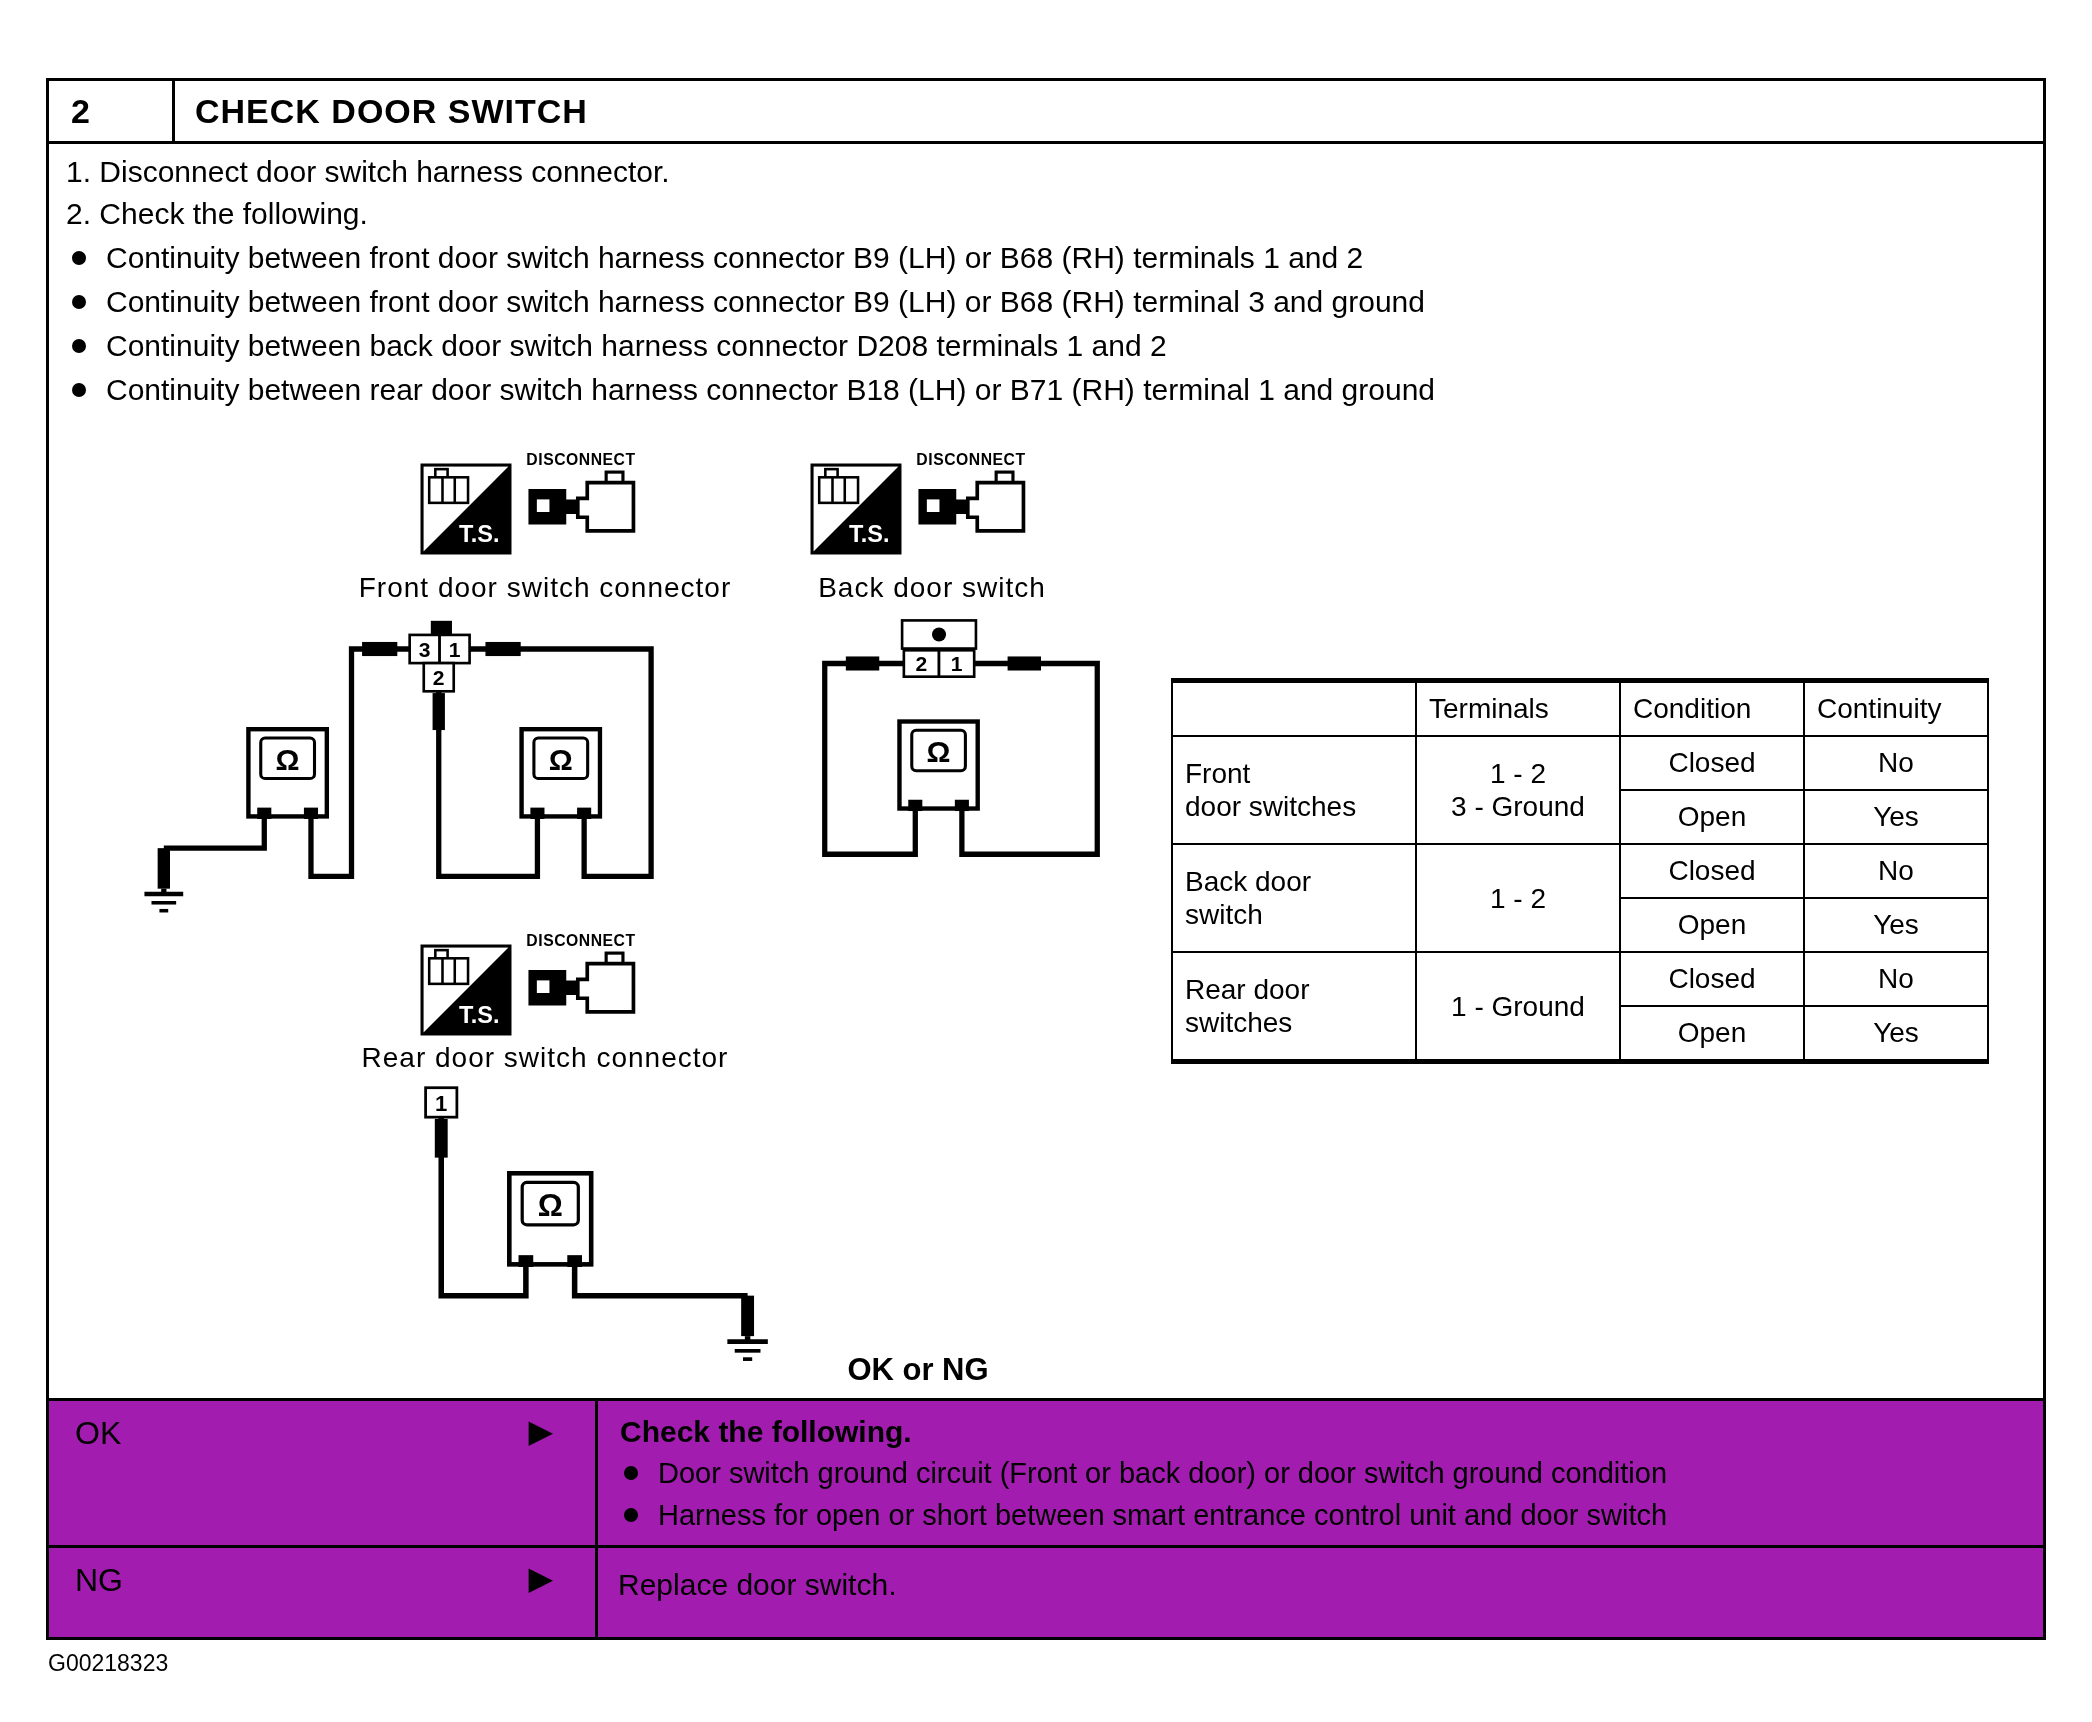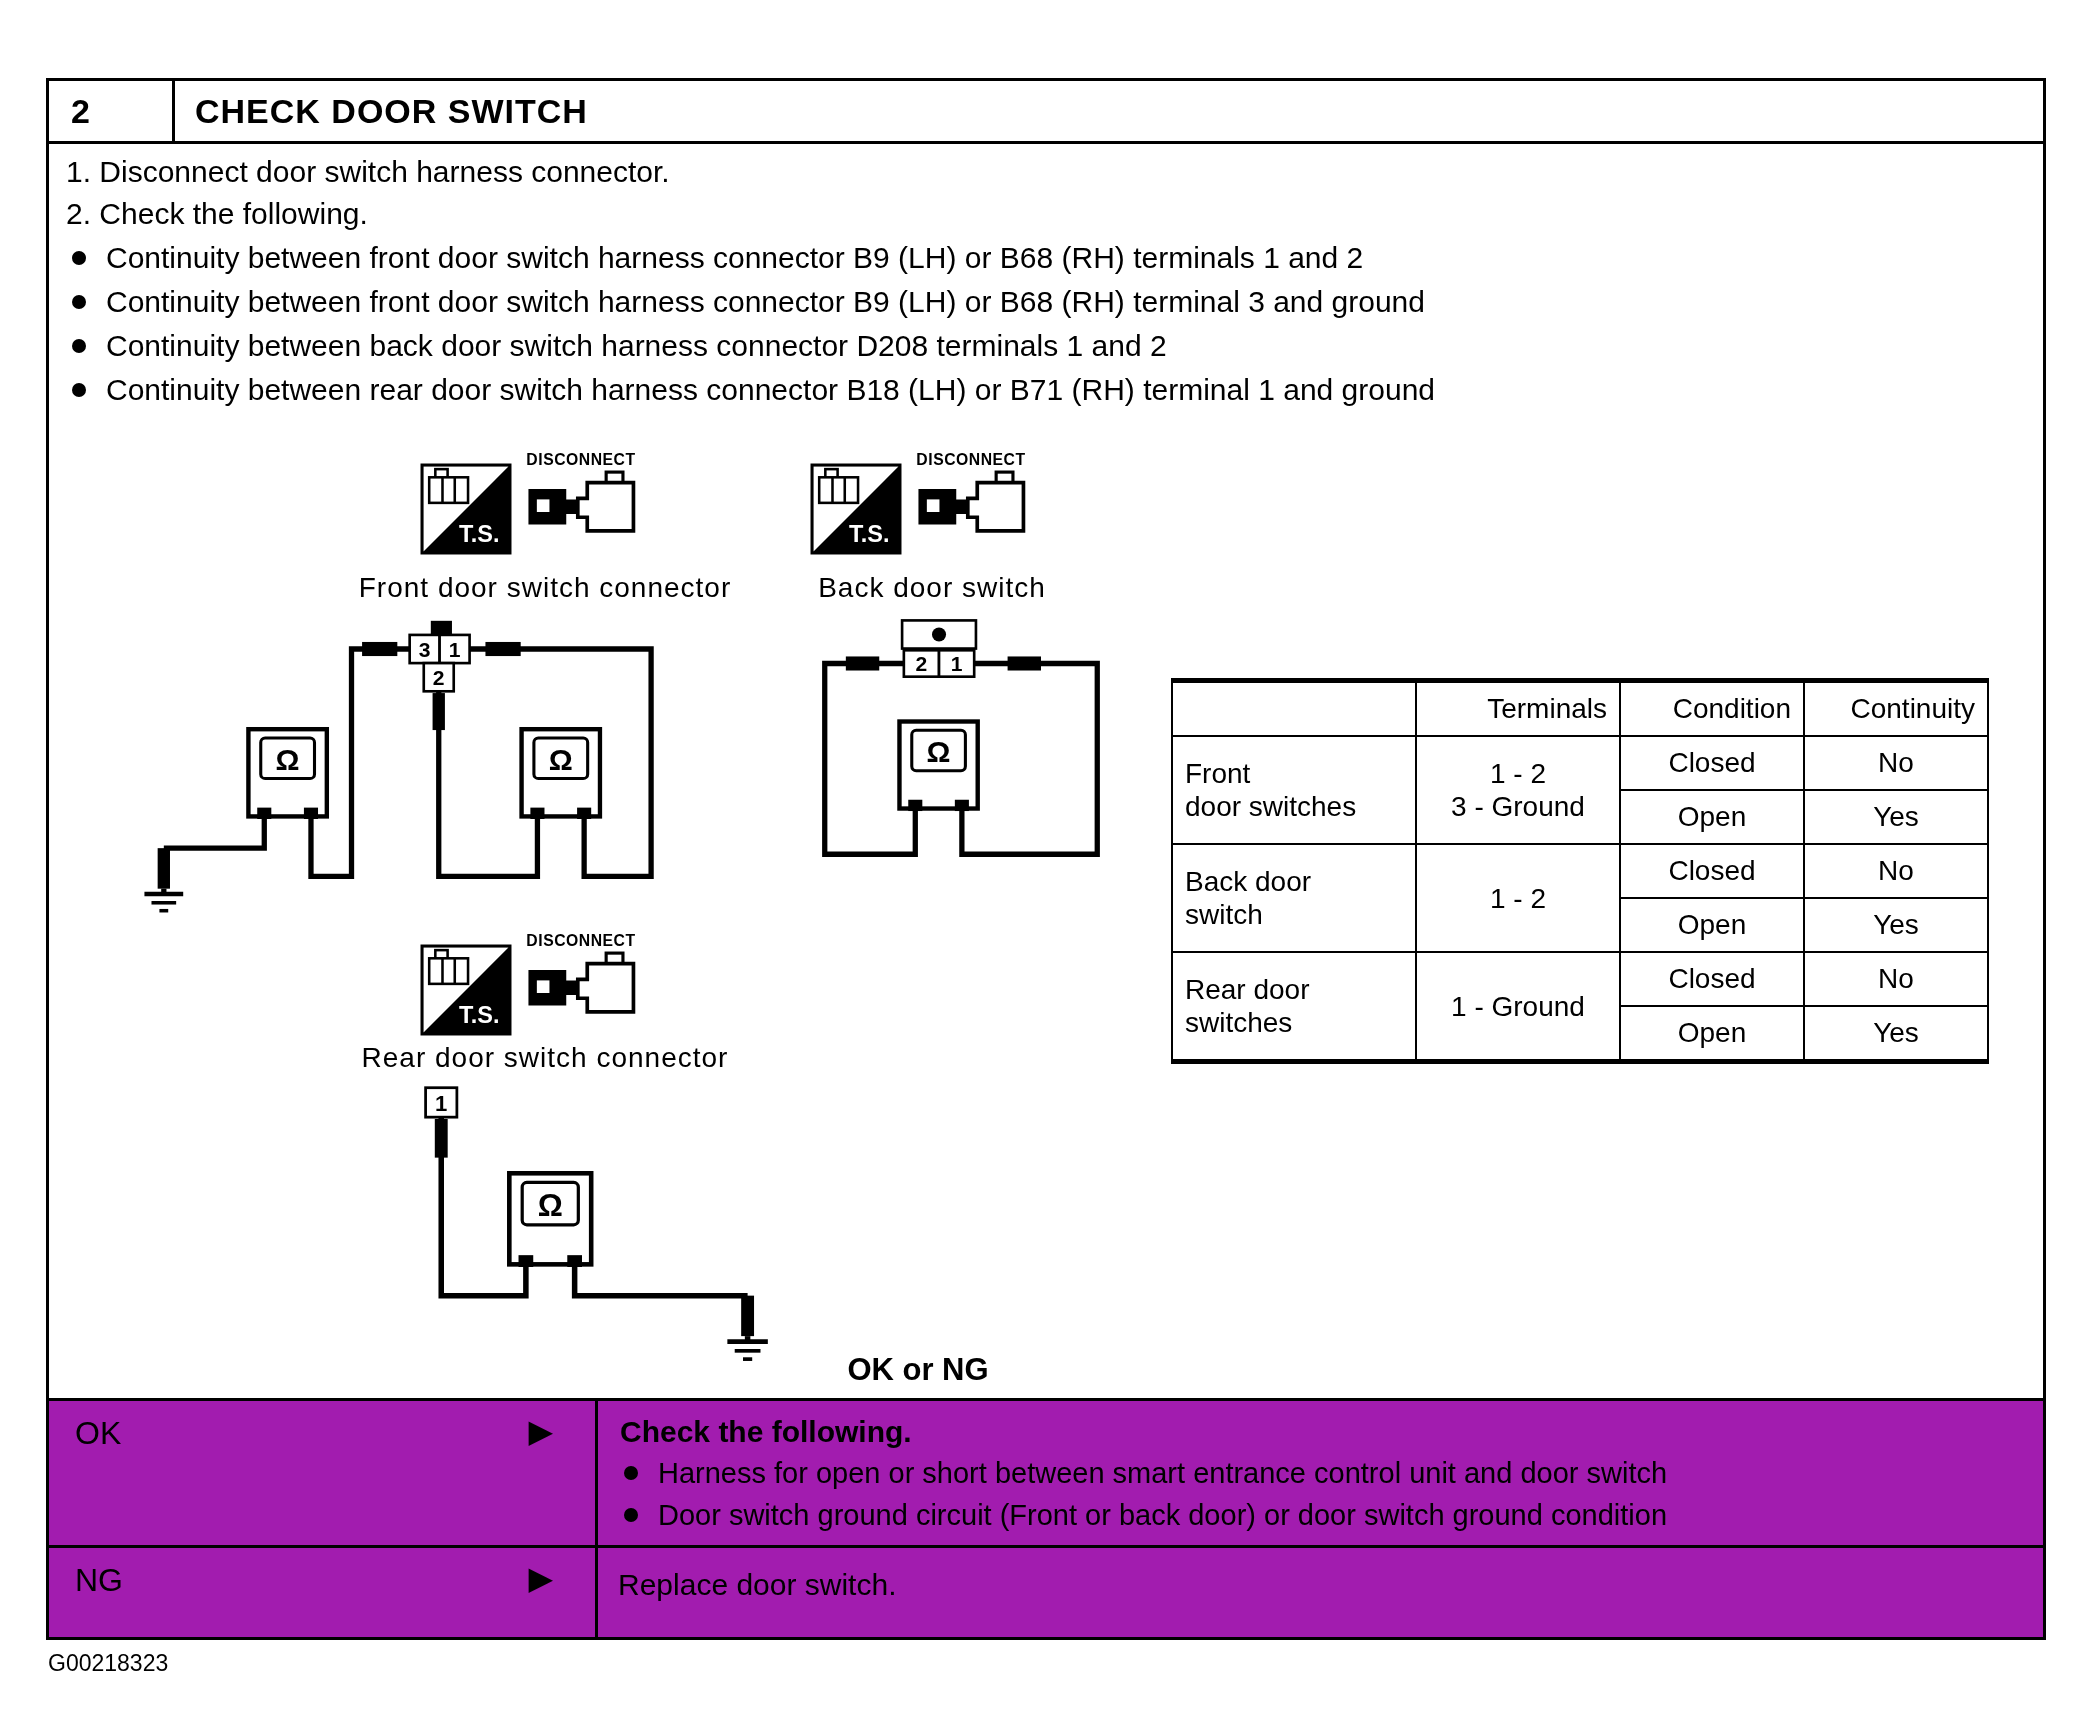--- a/index.html
+++ b/index.html
@@ -22,21 +22,21 @@
   .dot{width:14px;height:14px;border-radius:50%;background:#000;flex:none;margin:11px 20px 0 6px;}
 
   .diagram-label{font-size:28px;text-align:center;letter-spacing:1px;}
 
   svg text{font-family:"Liberation Sans","DejaVu Sans",sans-serif;}
   svg text.pin{font-size:24px;font-weight:bold;fill:#000;text-anchor:middle;}
 
   
   .results{border-collapse:collapse;background:#fff;border-top:5px solid #000;border-bottom:5px solid #000;}
   .results th,.results td{border:2px solid #000;font-size:28px;font-weight:normal;padding:4px 12px;height:44px;}
-  .results th{text-align:right;}
+  .results th{text-align:left;}
   .c0{width:218px;} .c1{width:178px;} .c2{width:158px;} .c3{width:158px;}
   .lbl{text-align:left;white-space:pre-line;vertical-align:middle;line-height:33px;}
   .trm{text-align:center;white-space:pre-line;vertical-align:middle;line-height:33px;}
   .ctr{text-align:center;vertical-align:middle;}
 
   
   .okng-title{left:46px;top:1352px;width:1744px;text-align:center;font-weight:bold;font-size:31px;}
   .dec-row{left:49px;width:1994px;border-top:3px solid #000;box-sizing:border-box;display:flex;background:#a21caf;}
   .ok-row{top:1398px;height:147px;}
   .ng-row{top:1545px;height:92px;}
@@ -256,25 +256,25 @@
 
   <div class="abs dec-row ok-row">
     <div class="dec-left">
       <span class="dec-label">OK</span>
       <span class="dec-arrow">▶</span>
     </div>
     <div class="dec-right">
       <div class="dec-title">Check the following.</div>
       <div class="bullet-line">
         <span class="dot"></span>
-        <span>Harness for open or short between smart entrance control unit and door switch</span>
+        <span>Door switch ground circuit (Front or back door) or door switch ground condition</span>
       </div>
       <div class="bullet-line">
         <span class="dot"></span>
-        <span>Door switch ground circuit (Front or back door) or door switch ground condition</span>
+        <span>Harness for open or short between smart entrance control unit and door switch</span>
       </div>
     </div>
   </div>
 
   <div class="abs dec-row ng-row">
     <div class="dec-left">
       <span class="dec-label">NG</span>
       <span class="dec-arrow">▶</span>
     </div>
     <div class="dec-right">

